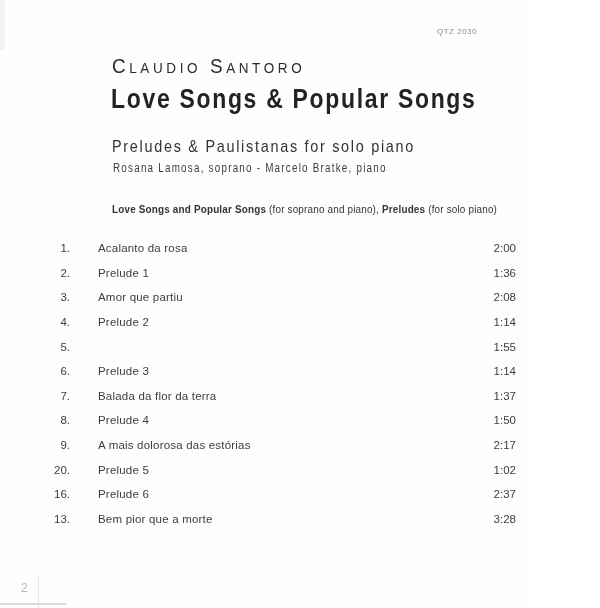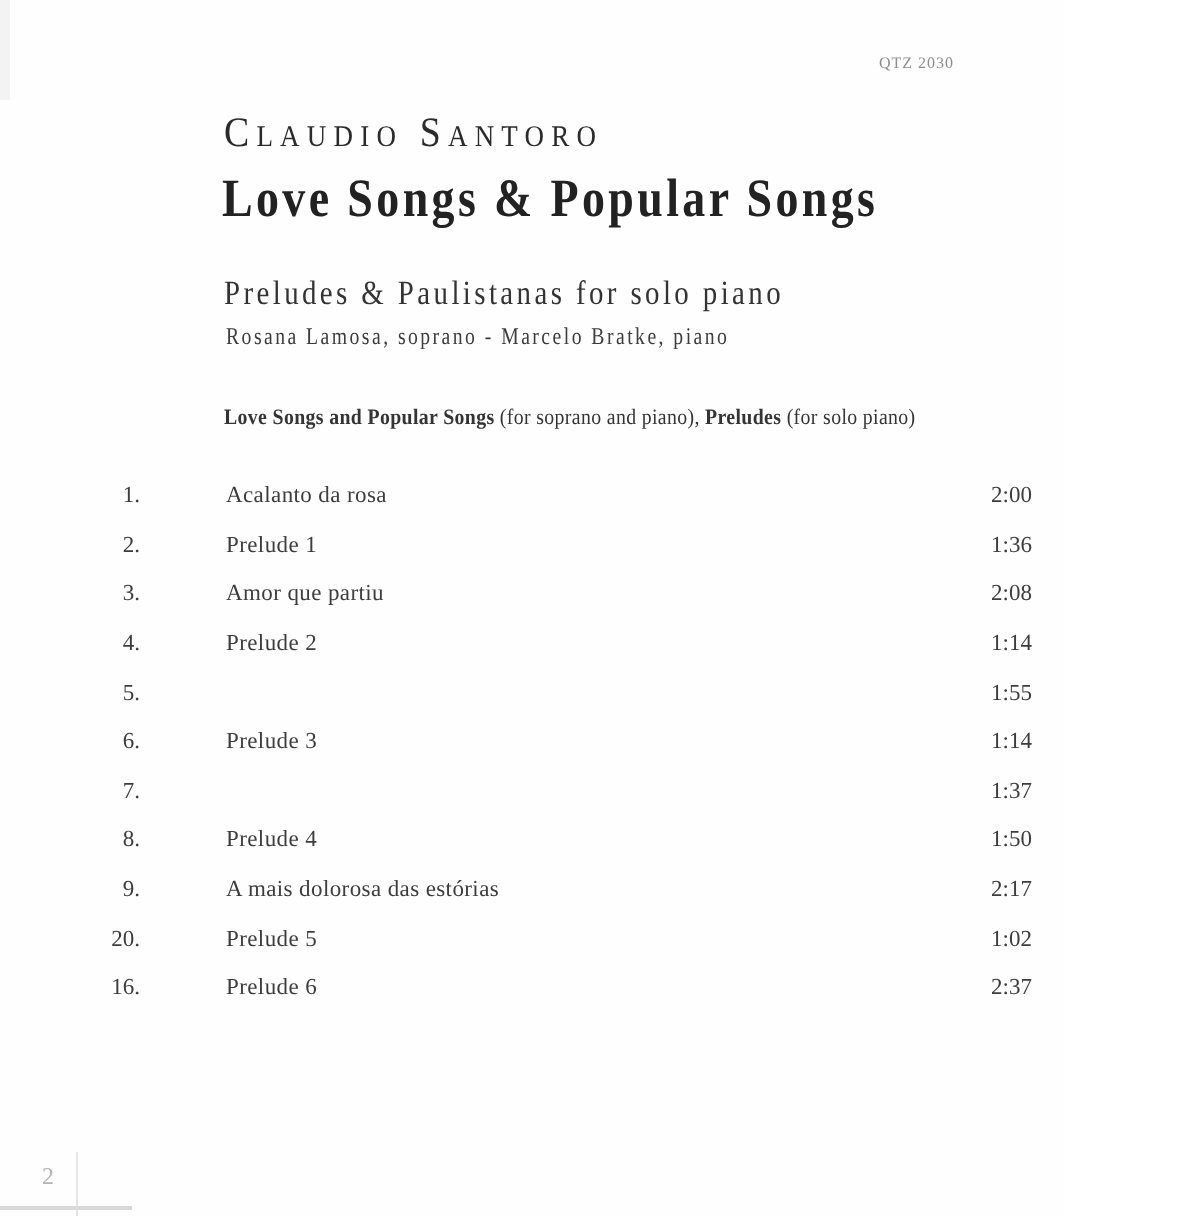--- a/index.html
+++ b/index.html
@@ -6,21 +6,21 @@
     margin: 0;
     padding: 0;
     background: #ffffff;
   }
   .page {
     position: relative;
     width: 532px;
     height: 608px;
     background: #fefefe;
     overflow: hidden;
-    font-family: Liberation Serif, serif;
+    font-family: Liberation Sans, sans-serif;
     color: #2e2e2e;
   }
   .catalog {
     position: absolute;
     top: 27px;
     right: 55px;
     font-size: 8px;
     letter-spacing: 0.5px;
     color: #8d8d8d;
   }
@@ -99,21 +99,21 @@
     color: #3d3d3d;
   }
   .track-num {
     position: absolute;
     left: 40px;
     width: 30px;
     text-align: right;
   }
   .track-title {
     position: absolute;
-    left: 113px;
+    left: 98px;
     letter-spacing: 0.2px;
     white-space: nowrap;
     text-align: center;
   }
   .track-time {
     position: absolute;
     right: 84px;
   }
   .pagenum {
     position: absolute;
@@ -191,20 +191,21 @@
         <span class="track-num">5.</span>
         <span class="track-time">1:55</span>
       </div>
       <div class="track-row">
         <span class="track-num">6.</span>
         <span class="track-title">Prelude 3</span>
         <span class="track-time">1:14</span>
       </div>
       <div class="track-row">
         <span class="track-num">7.</span>
+        <span class="track-title">Balada da flor da terra</span>
         <span class="track-time">1:37</span>
       </div>
       <div class="track-row">
         <span class="track-num">8.</span>
         <span class="track-title">Prelude 4</span>
         <span class="track-time">1:50</span>
       </div>
       <div class="track-row">
         <span class="track-num">9.</span>
         <span class="track-title">A mais dolorosa das estórias</span>
@@ -213,20 +214,25 @@
       <div class="track-row">
         <span class="track-num">20.</span>
         <span class="track-title">Prelude 5</span>
         <span class="track-time">1:02</span>
       </div>
       <div class="track-row">
         <span class="track-num">16.</span>
         <span class="track-title">Prelude 6</span>
         <span class="track-time">2:37</span>
       </div>
+      <div class="track-row">
+        <span class="track-num">13.</span>
+        <span class="track-title">Bem pior que a morte</span>
+        <span class="track-time">3:28</span>
+      </div>
     </div>
 
   <div class="pagenum">2</div>
 
   <div class="scan-vline"></div>
   <div class="scan-hline"></div>
   <div class="scan-smudge"></div>
 
 </div>
 

